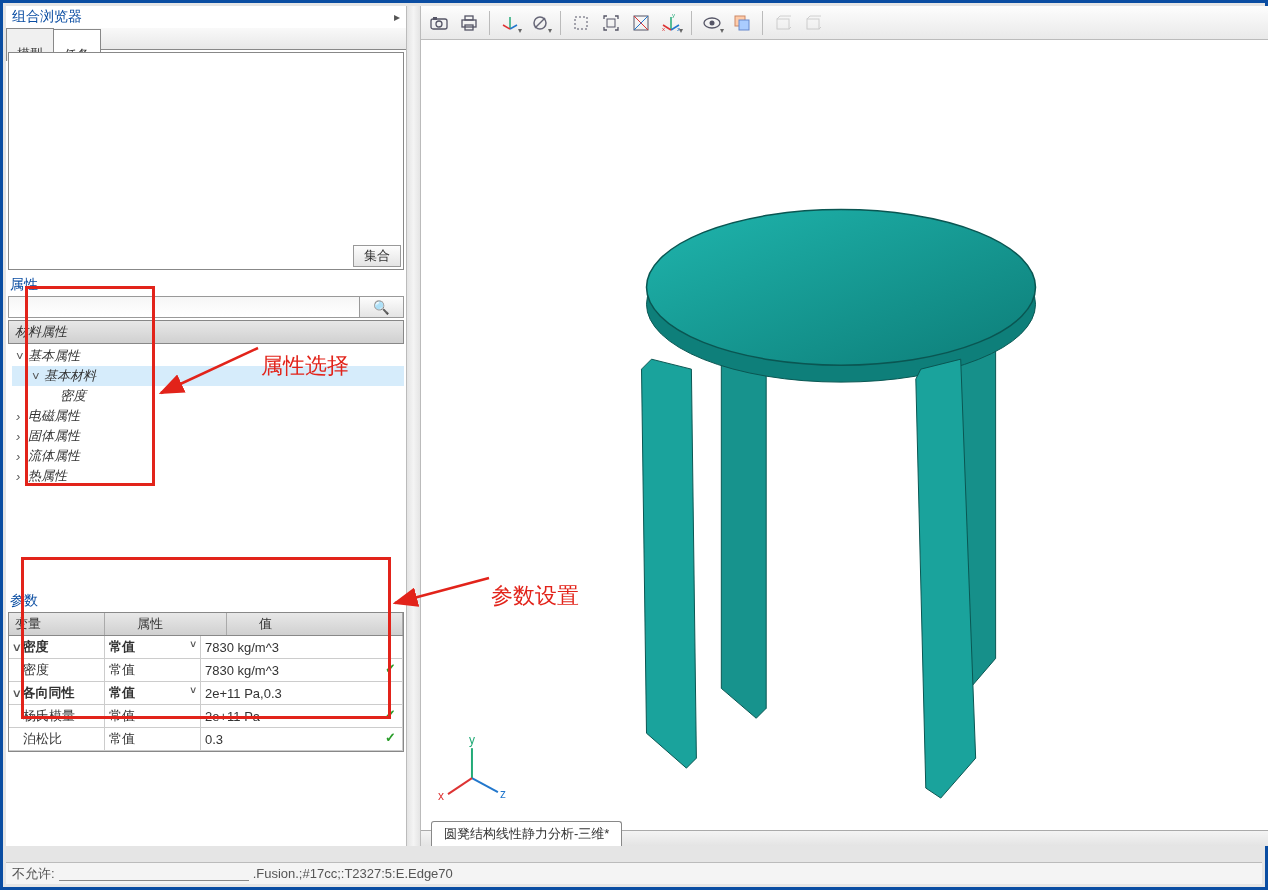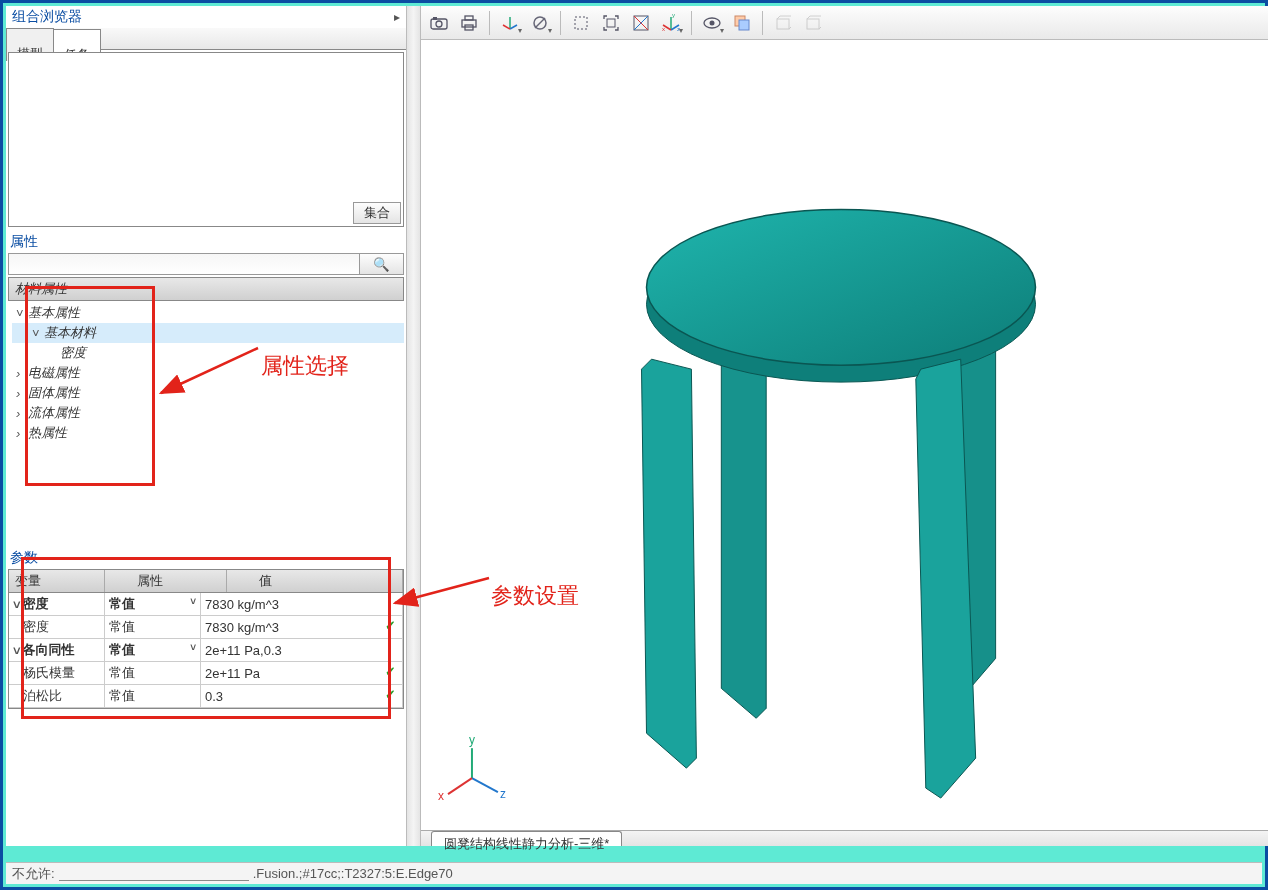--- a/index.html
+++ b/index.html
@@ -1,25 +1,25 @@
 <!DOCTYPE html>
 <html><head>
 <meta charset="utf-8">
 <style>
   * { box-sizing: border-box; font-family: "Microsoft YaHei", "SimSun", sans-serif; }
   body { margin:0; padding:0; width:1268px; height:890px; background:#fff; overflow:hidden; position:relative; font-size:13px; color:#333;}
-  .frame { position:absolute; left:0; top:0; width:1268px; height:890px; border:3px solid #0a4da2; background:#5eead4;}
+  .frame { position:absolute; left:0; top:0; width:1268px; height:890px; border:3px solid #0a4da2; background:#e5e5e5;}
   .left-panel { position:absolute; left:3px; top:3px; width:400px; height:840px; background:#fff;}
   .right-panel { position:absolute; left:418px; top:3px; width:847px; height:840px; background:#fff;}
   .vsplitter { position:absolute; left:403px; top:3px; width:15px; height:840px; background:linear-gradient(to right,#e4e4e4,#f4f4f4,#e4e4e4); border-left:1px solid #bbb;border-right:1px solid #bbb;}
   .panel-title { font-size:14px; color:#0a4da2; padding:2px 6px; }
   .tabs { display:flex; border-bottom:1px solid #888; background:linear-gradient(#f9f9f9,#e8e8e8); height:22px;}
   .tab { padding:16px 10px; border:1px solid #888; border-bottom:none; margin-right:-1px; background:#f0f0f0; cursor:pointer; font-size:13px;}
   .tab.active { background:#fff; position:relative; top:1px;}
-  .tree-box { height:175px; border:1px solid #888; margin:2px; background:#fff; position:relative;}
+  .tree-box { height:218px; border:1px solid #888; margin:2px; background:#fff; position:relative;}
   .tree-box .footer-btn { position:absolute; right:2px; bottom:2px; border:1px solid #999; padding:1px 10px; background:linear-gradient(#fdfdfd,#e4e4e4); font-size:13px;}
   .section-label { color:#0a4da2; font-size:14px; padding:4px 4px 0 4px;}
   .search-row { display:flex; margin:2px;}
   .search-input { flex:1; border:1px solid #999; height:22px; padding:0 4px; font-size:13px; background:linear-gradient(#f6f6f6,#fff);}
   .search-btn { width:44px; height:22px; border:1px solid #999; border-left:none; background:linear-gradient(#fdfdfd,#e4e4e4); display:flex; align-items:center; justify-content:center;}
   .prop-header { background:linear-gradient(#e8e8e8,#d0d0d0); border:1px solid #888; padding:2px 6px; font-size:13px; color:#333;}
   .tree { font-size:13px; padding:2px 0 4px 4px;}
   .tree .row { display:flex; align-items:center; height:20px; padding-left:4px; cursor:pointer;}
   .tree .row.selected { background:#d6ecfb;}
   .tree .caret { width:12px; display:inline-block; color:#555;}
@@ -37,21 +37,21 @@
   .check { position:absolute; right:6px; top:2px; color:#2a9d2a; font-weight:bold;}
   .red-box { position:absolute; border:3px solid #e2231a; pointer-events:none;}
   .red-text { position:absolute; color:#e2231a; font-size:22px; pointer-events:none;margin-top:20px;}
   .arrow-svg { position:absolute; pointer-events:none; }
   .toolbar { display:flex; align-items:center; gap:2px; padding:2px 4px; background:linear-gradient(#fdfdfd,#e9e9e9); border-bottom:1px solid #bbb; height:34px;}
   .tool-btn { width:28px; height:28px; display:flex; align-items:center; justify-content:center; border:1px solid transparent; border-radius:2px; color:#445; position:relative;}
   .tool-btn.disabled { opacity:.35;}
   .tool-dd::after{ content:"▾"; font-size:8px; position:absolute; right:1px; bottom:1px; color:#666;}
   .tsep{ width:1px; height:24px; background:#bbb; margin:0 4px;}
   .viewport { position:absolute; left:0; top:34px; right:0; bottom:28px; background:#ffffff;}
-  .view-tab-bar { position:absolute; left:0; bottom:0; right:0; height:16px; display:flex; padding-left:10px; border-top:1px solid #aaa; background:linear-gradient(#f4f4f4,#e4e4e4);}
+  .view-tab-bar { position:absolute; left:0; bottom:0; right:0; height:16px; display:flex; align-items:flex-end; padding-left:10px; border-top:1px solid #aaa; background:linear-gradient(#f4f4f4,#e4e4e4);}
   .view-tab { border:1px solid #888; border-bottom:none; padding:3px 12px; background:#fff; font-size:13px; border-radius:3px 3px 0 0;}
   .status-bar{ position:absolute; left:3px; right:3px; bottom:3px; height:22px; background:#f4f4f4; border-top:1px solid #bbb; font-size:13px; color:#555; display:flex; align-items:center; padding:0 6px;}
   .status-bar .underline{ border-bottom:1px solid #888; flex:0 0 190px; height:14px; margin:0 4px;}
   .minimize { position:absolute; right:6px; top:4px; font-size:12px; color:#555; cursor:pointer;}
   .prop-box, .params-box { margin:2px; }
   .prop-box { height:270px;font-style:italic; }
   .params-box { }
   .params-title { color:#0a4da2; font-size:14px; margin:2px 4px;}
 </style>
 </head>

